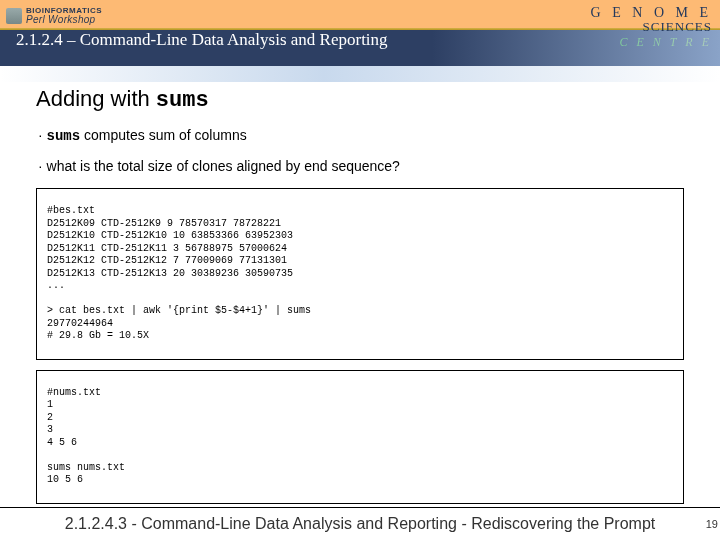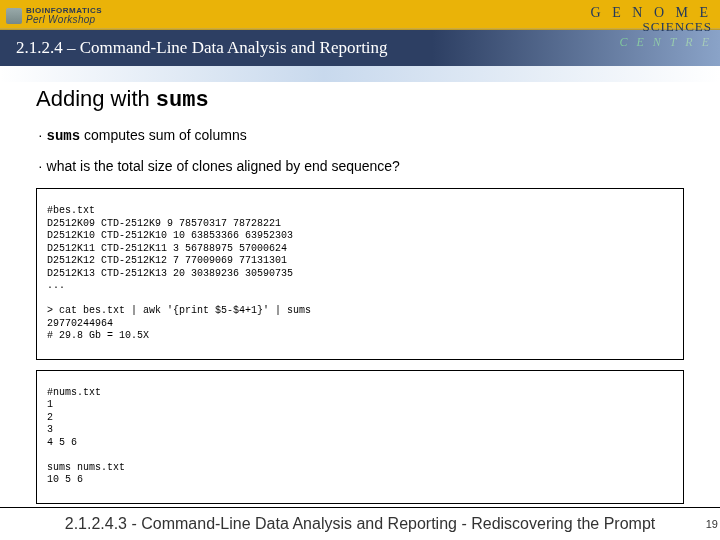--- a/index.html
+++ b/index.html
@@ -1,29 +1,29 @@
 <!DOCTYPE html>
 <html><head>
 <meta charset="utf-8">
 <style>
   * { box-sizing: border-box; margin: 0; padding: 0; }
   html, body { width: 720px; height: 540px; font-family: Arial, Helvetica, sans-serif; background: #fff; color: #000; overflow: hidden; }
   .slide { position: relative; width: 720px; height: 540px; }
 
   
-  .top-strip { position: absolute; top: 0; left: 0; right: 0; height: 32px; display: flex; align-items: center; padding-left: 6px; background: #eab308; }
+  .top-strip { position: absolute; top: 0; left: 0; right: 0; height: 32px; display: flex; align-items: center; padding-left: 6px; background: #fdba74; }
   .top-strip .logo { display: flex; align-items: center; gap: 4px; }
   .top-strip .logo-sq { width: 16px; height: 16px; background: linear-gradient(180deg,#9aa,#788); border-radius: 2px; }
   .top-strip .logo-txt { font-size: 9px; color: #2a3a55; line-height: 1; }
   .top-strip .logo-txt .line1 { font-weight: bold; letter-spacing: 0.5px; font-size: 8px; }
   .top-strip .logo-txt .line2 { font-style: italic; font-size: 10px; letter-spacing: 0.3px; }
   .gold-rule { position: absolute; top: 28px; left: 0; right: 0; height: 2px; background: linear-gradient(180deg,#d4b24a,#b6941e); }
 
   
-  .title-bar { position: absolute; top: 30px; left: 0; right: 0; height: 36px; background: linear-gradient(90deg, #2d3f63 0%, #2d3f63 60%, #8aa3c8 100%); display: flex; align-items: center; padding-left: 16px; }
+  .title-bar { position: absolute; top: 30px; left: 0; right: 0; height: 36px; background: linear-gradient(90deg, #2d3f63 0%, #2d3f63 60%, #8aa3c8 100%); display: flex; align-items: flex-start; padding-left: 16px; }
   .title-bar .title { color: #fff; font-family: "Times New Roman", serif; font-size: 17px; }
 
   
   .brand-right { position: absolute; top: 0; right: 8px; width: 150px; text-align: right; font-family: "Times New Roman", serif; color: #23395d; }
   .brand-right .g1 { font-size: 14px; letter-spacing: 4px; line-height: 1; padding-top: 6px; font-weight: 300; }
   .brand-right .g2 { font-size: 13px; letter-spacing: 1px; line-height: 1; padding-top: 0; }
   .brand-right .g3 { font-size: 12px; letter-spacing: 3px; color: #4a6; background: linear-gradient(90deg,#6c8,#acb); -webkit-background-clip: text; background-clip: text; color: transparent; line-height: 1; padding-top: 3px; font-style: italic; }
   .brand-grad { position: absolute; top: 66px; left: 0; right: 0; height: 16px; background: linear-gradient(90deg, rgba(255,255,255,0) 0%, rgba(118,160,210,0.4) 45%, #fff 100%); pointer-events: none; }
 
   

